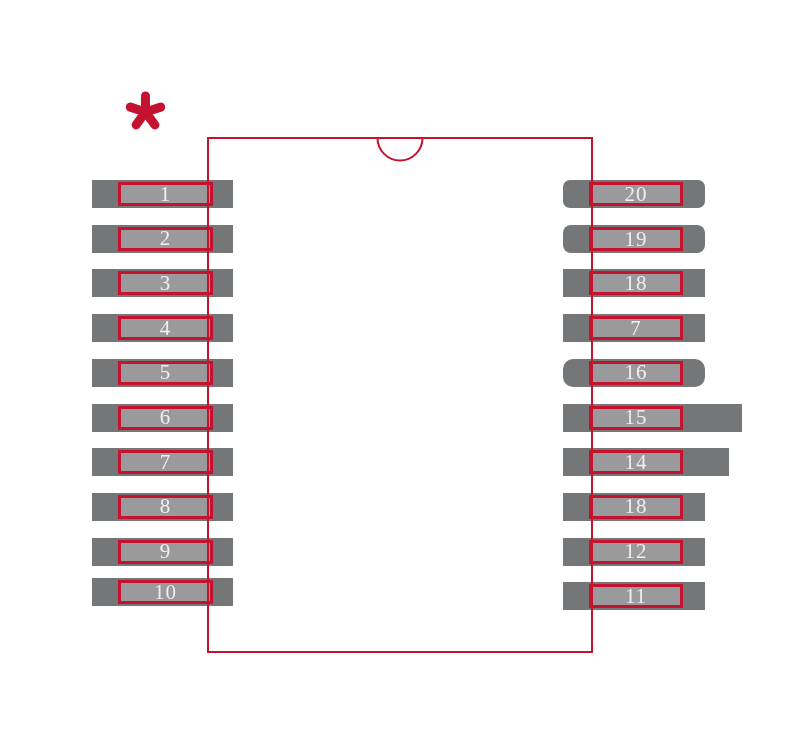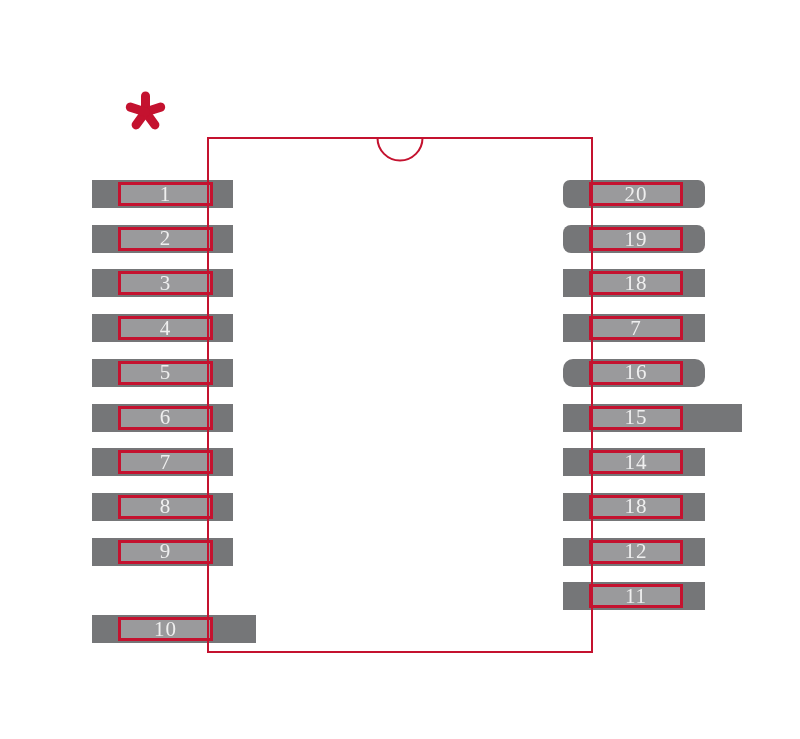--- a/index.html
+++ b/index.html
@@ -97,21 +97,21 @@
       <div class="pad left" style="top: 492.9px;">
         <div class="pin-lead">
           <span class="pin-number">8</span>
         </div>
       </div>
       <div class="pad left" style="top: 537.6px;">
         <div class="pin-lead">
           <span class="pin-number">9</span>
         </div>
       </div>
-      <div class="pad left" style="top: 615px; padding-left: 23px;">
+      <div class="pad left" style="top: 578px;">
         <div class="pin-lead">
           <span class="pin-number">10</span>
         </div>
       </div>
     </div>
   <div>
       <div class="pad right" style="top: 180px; border-radius: 7px;">
         <div class="pin-lead">
           <span class="pin-number">20</span>
         </div>
@@ -134,21 +134,21 @@
       <div class="pad right" style="top: 358.8px; border-radius: 10px;">
         <div class="pin-lead">
           <span class="pin-number">16</span>
         </div>
       </div>
       <div class="pad right" style="top: 403.5px; padding-left: 37px;">
         <div class="pin-lead">
           <span class="pin-number">15</span>
         </div>
       </div>
-      <div class="pad right" style="top: 448.2px;">
+      <div class="pad right" style="top: 448.2px; padding-left: 24px;">
         <div class="pin-lead">
           <span class="pin-number">14</span>
         </div>
       </div>
       <div class="pad right" style="top: 492.9px;">
         <div class="pin-lead">
           <span class="pin-number">18</span>
         </div>
       </div>
       <div class="pad right" style="top: 537.6px; text-decoration: underline;">

